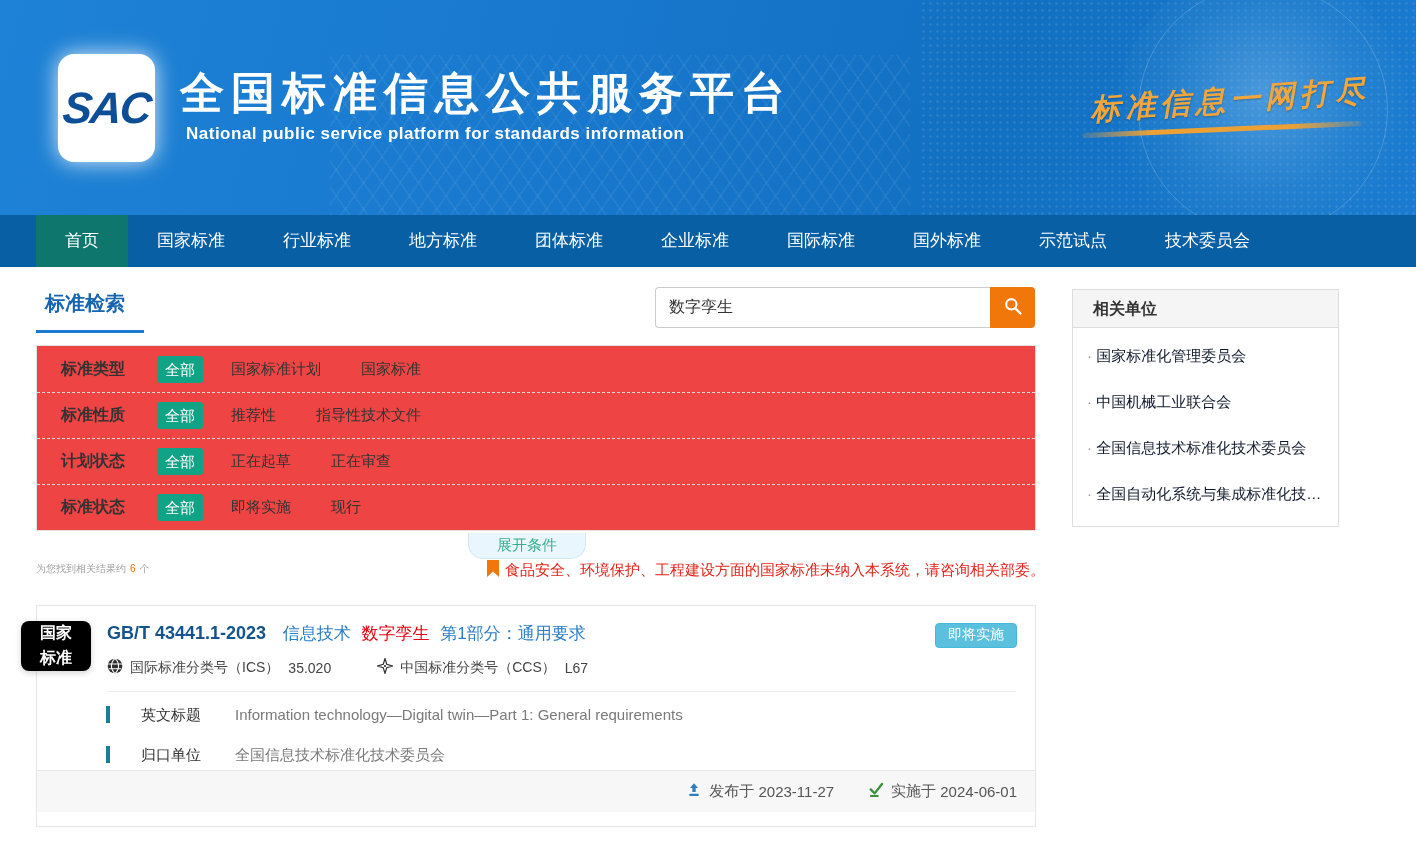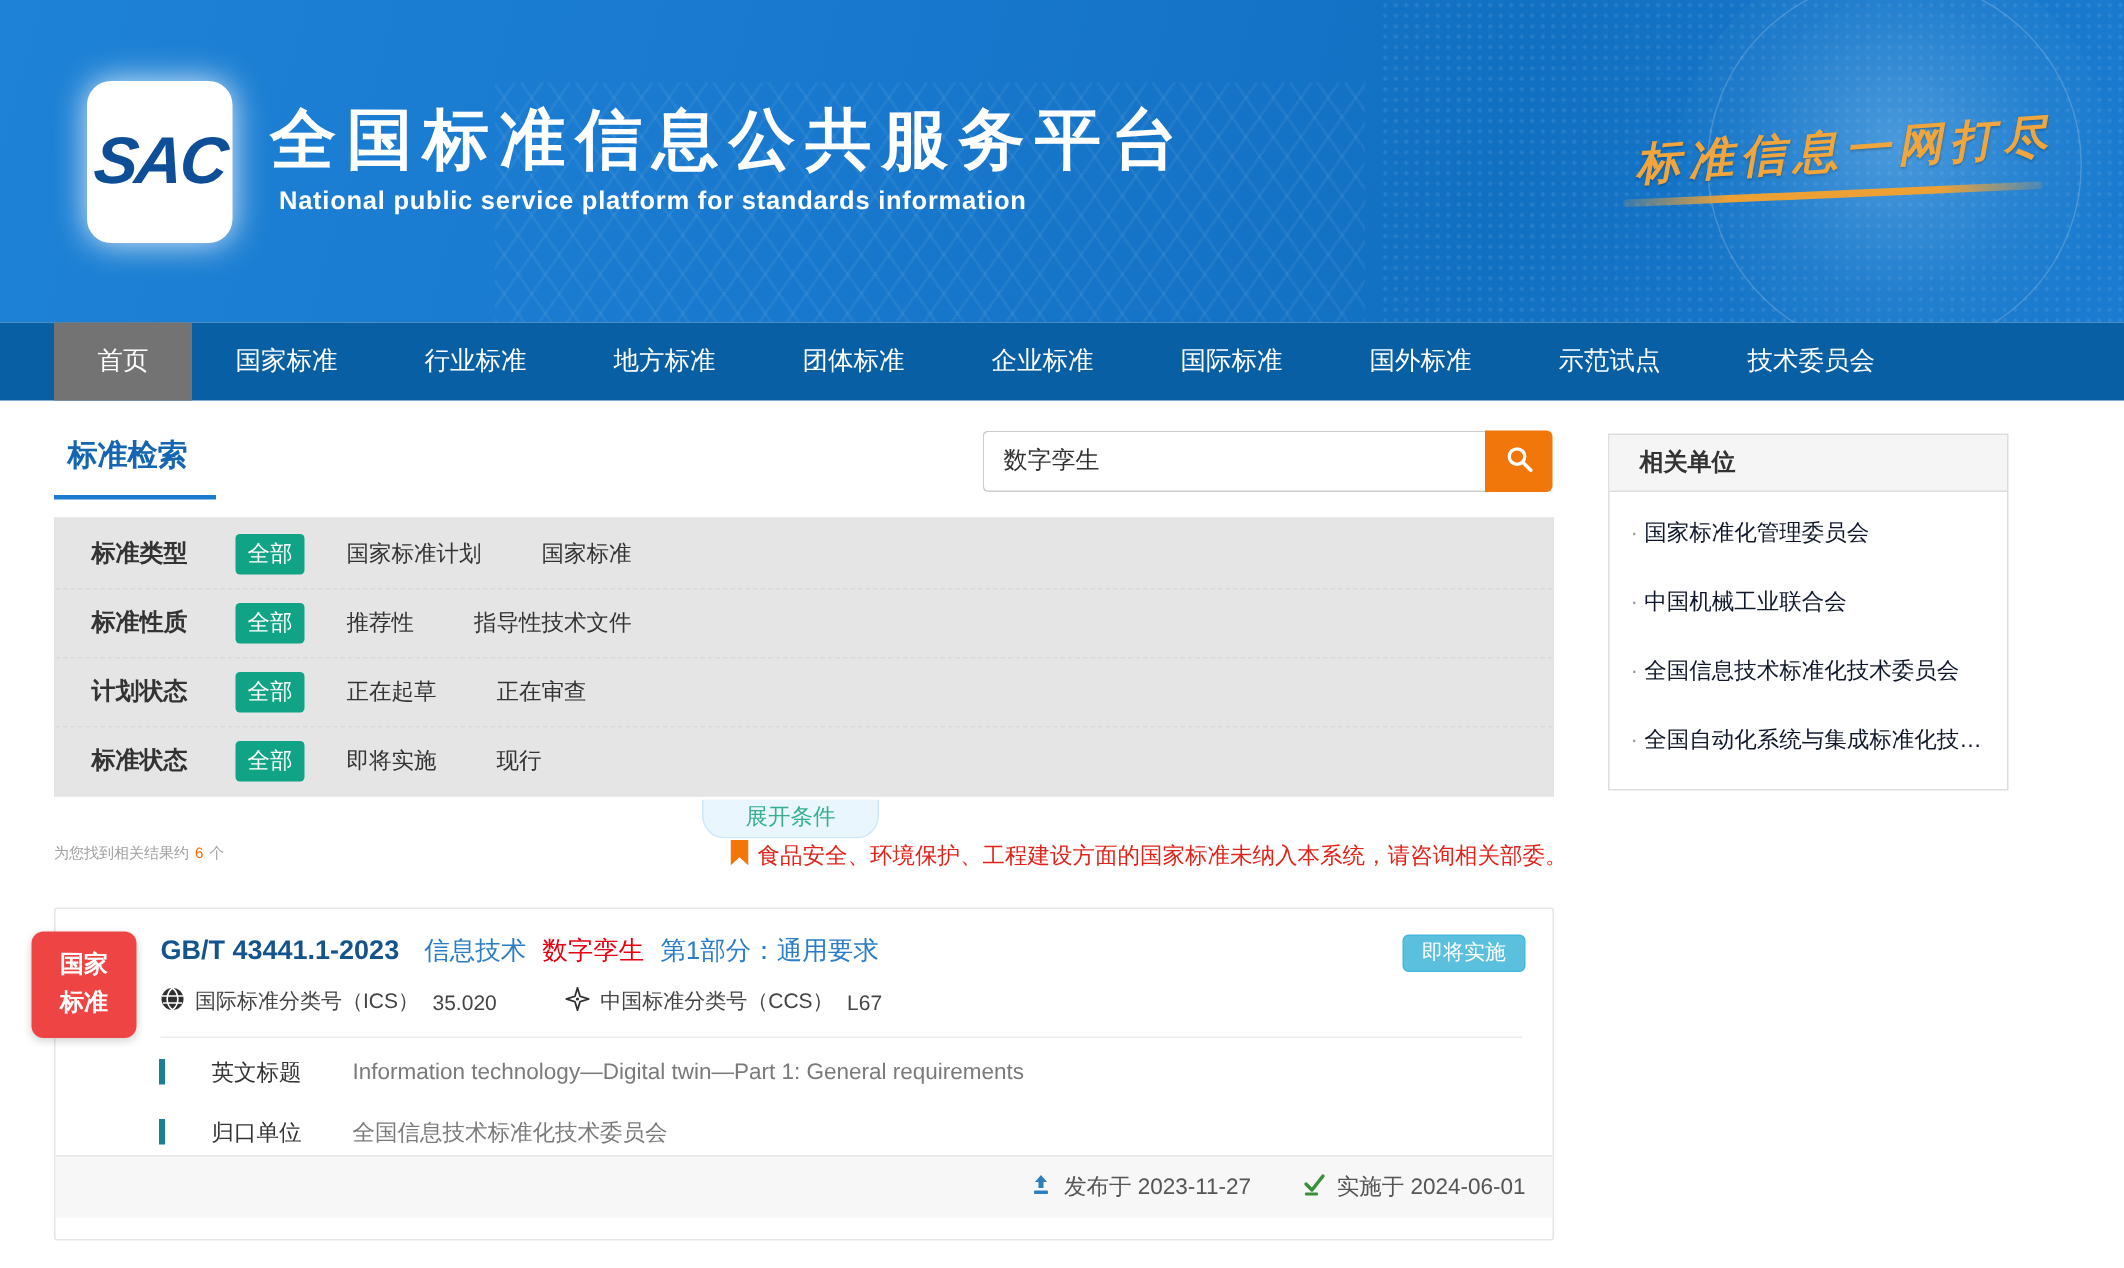--- a/index.html
+++ b/index.html
@@ -36,34 +36,34 @@
     transform:rotate(-4deg); text-shadow:0 1px 2px rgba(0,0,0,.25); }
   .slogan-line { position:absolute; left:1082px; top:127px; width:280px; height:5px; border-radius:3px;
     background:linear-gradient(90deg, rgba(240,166,60,.15), #eda135 25%, #eda135 75%, rgba(240,166,60,.15));
     transform:rotate(-2.5deg); }
 
   
   .nav { position:absolute; left:0; top:215px; width:1416px; height:52px; background:#085fa4;
     display:flex; align-items:stretch; padding-left:36px; }
   .nav-item { color:#fff; font-size:17px; line-height:52px; padding:0 29px; cursor:pointer;
     white-space:nowrap; }
-  .nav-item.active { background:#737373; }
+  .nav-item.active { background:#0f766e; }
 
   
   .section-title { position:absolute; left:45px; top:290px; font-size:20px; font-weight:bold; color:#1565b0; }
   .title-underline { position:absolute; left:36px; top:330px; width:108px; height:3px; background:#1a7ad0; }
   .search-wrap { position:absolute; left:655px; top:287px; width:380px; height:41px; display:flex; }
   .search-input { width:335px; height:41px; border:1px solid #ccc; border-right:none;
     border-radius:4px 0 0 4px; padding:0 13px; font-size:16px; color:#333; outline:none;
     font-family:"Liberation Sans", sans-serif; }
   .search-btn { width:45px; height:41px; background:#f2770a; border:none; border-radius:0 4px 4px 0;
     cursor:pointer; display:flex; align-items:center; justify-content:center; }
 
   
-  .filter-box { position:absolute; left:36px; top:345px; width:1000px; background:#e5e5e5;
+  .filter-box { position:absolute; left:36px; top:345px; width:1000px; background:#ef4444;
     border:1px solid #e3e3e3; }
   .filter-row { height:46px; display:flex; align-items:center; }
   .filter-row + .filter-row { border-top:1px dashed #d9d9d9; }
   .f-label { width:96px; margin-left:24px; font-weight:bold; font-size:16px; color:#333; }
   .f-all { width:46px; height:27px; line-height:27px; text-align:center; background:#10a385;
     color:#fff; font-size:15px; border-radius:3px; margin-right:28px; cursor:pointer; }
   .f-opt { font-size:15px; color:#333; margin-right:40px; cursor:pointer; text-decoration:none; }
 
   .expand-pill { position:absolute; left:468px; top:533px; width:118px; height:26px;
     background:#eaf6fd; border:1px solid #cfe8f5; border-top:none;
@@ -73,22 +73,22 @@
   
   .result-count { position:absolute; left:36px; top:562px; font-size:10px; color:#a0a0a0; }
   .result-count b { color:#ff6600; font-weight:normal; padding:0 4px; }
   .notice { position:absolute; left:487px; top:560px; display:flex; align-items:center;
     font-size:15px; color:#e2231a; }
   .notice svg { margin-right:6px; }
 
   
   .card { position:absolute; left:36px; top:605px; width:1000px; height:222px;
     border:1px solid #e5e5e5; border-radius:2px; background:#fff; }
-  .type-badge { position:absolute; left:-16px; top:15px; width:70px; height:71px;
-    background:#ef4444; border-radius:8px; color:#fff; font-size:16px; font-weight:bold;
+  .type-badge { position:absolute; left:-16px; top:15px; width:70px; height:50px;
+    background:#000000; border-radius:8px; color:#fff; font-size:16px; font-weight:bold;
     display:flex; flex-direction:column; align-items:center; justify-content:center;
     line-height:1.55; box-shadow:0 2px 6px rgba(0,0,0,.18); }
   .card-title { position:relative; padding:16px 120px 0 70px; font-size:17px; white-space:nowrap; }
   .std-code { font-weight:bold; color:#14538c; font-size:18px; margin-right:12px; cursor:pointer; }
   .t-blue { color:#2a7dc6; margin-right:6px; cursor:pointer; }
   .t-red  { color:#e60012; margin-right:6px; cursor:pointer; }
   .status-badge { position:absolute; right:18px; top:17px; background:#5bc0de;
     border:1px solid #46b8da; color:#fff; font-size:14px; padding:2px 12px 3px; border-radius:4px; }
   .meta-row { margin-top:13px; padding-left:70px; display:flex; align-items:center;
     font-size:14px; color:#444; }

